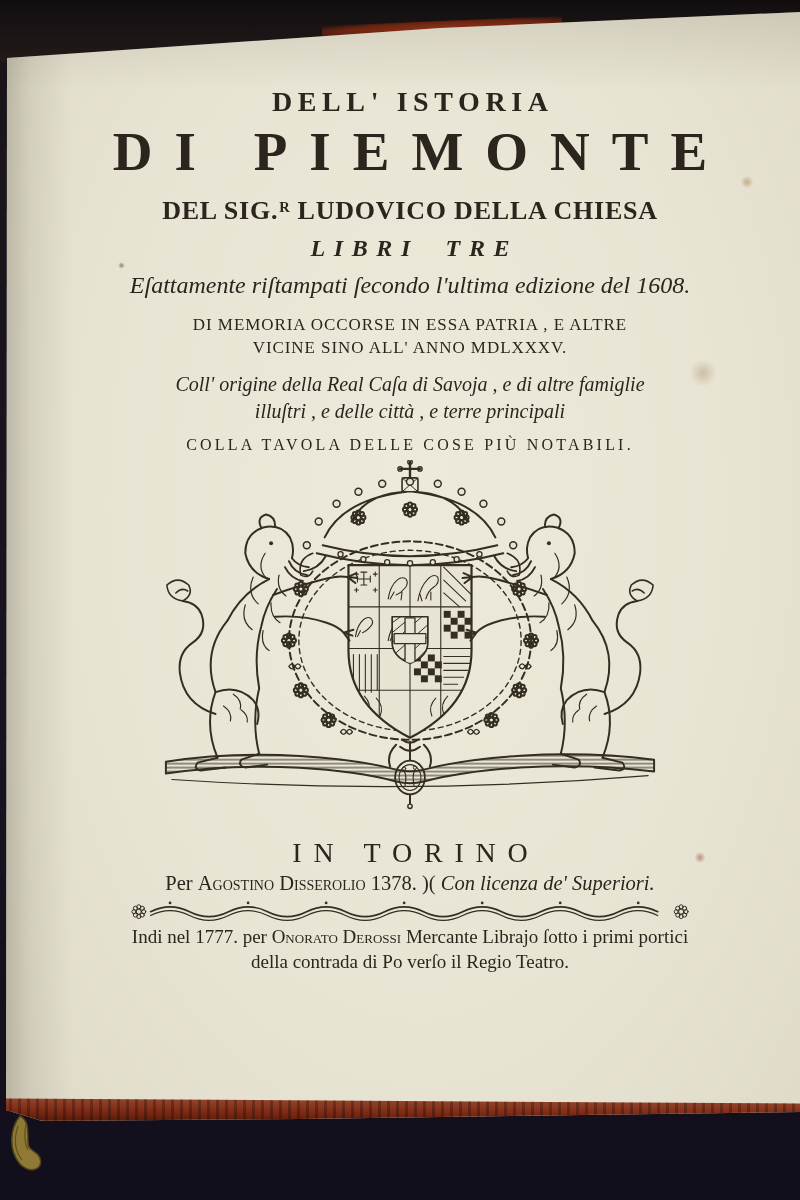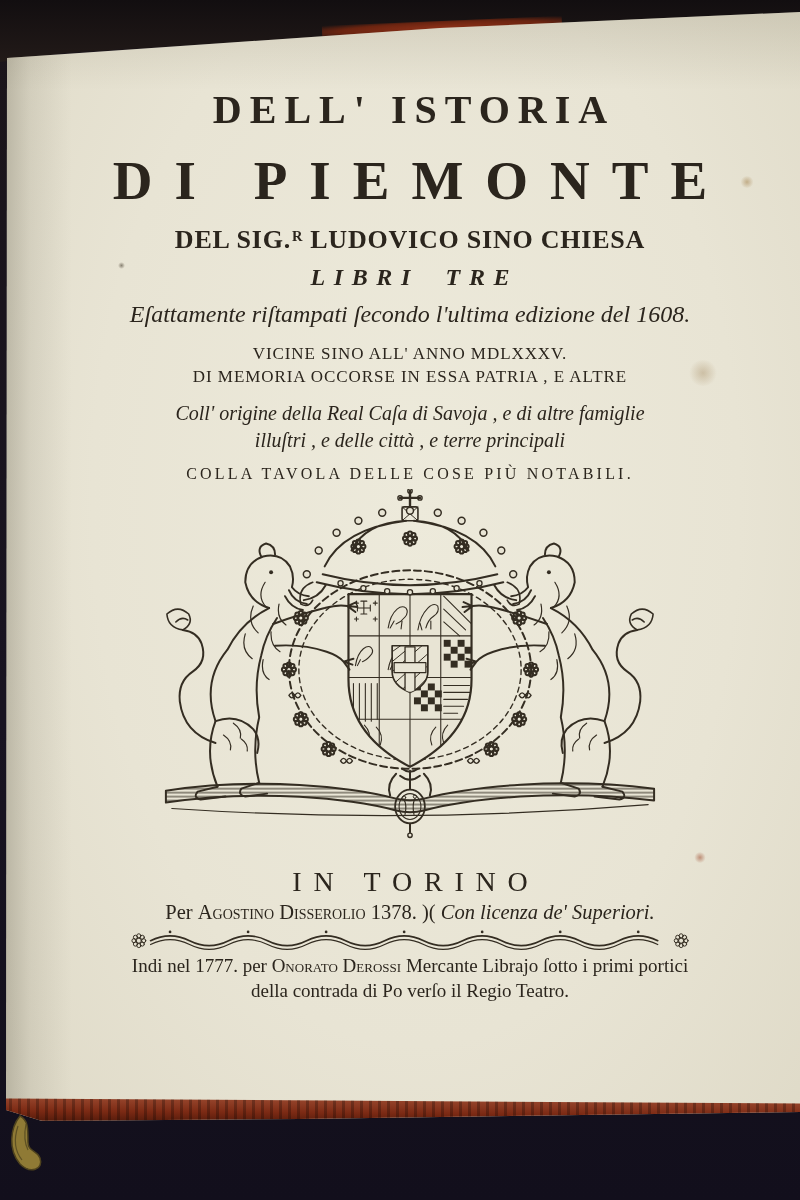--- a/index.html
+++ b/index.html
@@ -28,21 +28,21 @@
     transform:rotate(.35deg);}
   .spot{position:absolute;border-radius:50%;pointer-events:none;}
   .s1{left:740px;top:176px;width:14px;height:12px;background:radial-gradient(circle,rgba(150,110,50,.45),rgba(150,110,50,0) 70%);}
   .s2{left:688px;top:360px;width:30px;height:26px;background:radial-gradient(circle,rgba(140,105,55,.30),rgba(140,105,55,0) 70%);}
   .s3{left:694px;top:852px;width:12px;height:11px;background:radial-gradient(circle,rgba(150,60,30,.5),rgba(150,60,30,0) 70%);}
   .s4{left:118px;top:262px;width:7px;height:7px;background:radial-gradient(circle,rgba(60,50,35,.55),rgba(60,50,35,0) 70%);}
   
   .tassel{position:absolute;left:6px;top:1114px;z-index:4;}
   
   .content{position:absolute;left:36px;right:16px;top:86px;text-align:center;}
-  .t1{font-size:40px;font-weight:bold;letter-spacing:.2em;padding-left:.2em;margin:0 0 16px;white-space:nowrap;text-align:center;}
+  .t1{font-size:28px;font-weight:bold;letter-spacing:.2em;padding-left:.2em;margin:0 0 2px;white-space:nowrap;text-align:center;}
   .t2{font-size:55px;font-weight:bold;letter-spacing:.40em;padding-left:.40em;margin:0 0 13px;white-space:nowrap;}
   .author{font-size:26px;font-weight:bold;letter-spacing:.03em;margin:0 0 9px;white-space:nowrap;}
   .author sup{font-size:56%;vertical-align:.5em;margin:0 7px 0 1px;}
   .libri{font-style:italic;font-weight:bold;font-size:24px;letter-spacing:.36em;word-spacing:.5em;padding-left:.36em;margin:0 0 10px;}
   .edition{font-style:italic;font-size:24px;margin:0 0 14px;}
   .argument{font-size:17px;line-height:1.36;letter-spacing:.055em;margin:0 0 12px;}
   .subtitle{font-style:italic;font-size:20px;line-height:1.32;margin:0 0 12px;}
   .tavola{font-size:16px;letter-spacing:.2em;margin:0 0 6px;}
   .arms{display:block;margin:0 auto;width:516px;height:auto;}
   .place{font-size:28px;font-weight:normal;letter-spacing:.42em;padding-left:.42em;margin:2px 0 0;}
@@ -64,29 +64,29 @@
     <div class="spot s1"></div>
     <div class="spot s2"></div>
     <div class="spot s3"></div>
     <div class="spot s4"></div>
 
     <div class="content">
 
       <div class="t1">DELL' ISTORIA</div>
       <div class="t2">DI PIEMONTE</div>
 
-      <div class="author"><span>DEL SIG.</span><sup>R</sup><span>LUDOVICO SINO CHIESA</span></div>
+      <div class="author"><span>DEL SIG.</span><sup>R</sup><span>LUDOVICO DELLA CHIESA</span></div>
 
       <div class="libri">LIBRI TRE</div>
 
       <div class="edition">Eſattamente riſtampati ſecondo l'ultima edizione del 1608.</div>
 
       <div class="argument">
+        <div>DI MEMORIA OCCORSE IN ESSA PATRIA , E ALTRE</div>
         <div>VICINE SINO ALL' ANNO MDLXXXV.</div>
-        <div>DI MEMORIA OCCORSE IN ESSA PATRIA , E ALTRE</div>
       </div>
 
       <div class="subtitle">
         <div>Coll' origine della Real Caſa di Savoja , e di altre famiglie</div>
         <div>illuſtri , e delle città , e terre principali</div>
       </div>
 
       <div class="tavola">COLLA TAVOLA DELLE COSE PIÙ NOTABILI.</div>
 
       <svg class="arms" viewBox="0 0 520 378" stroke="#342d22" fill="none" stroke-width="2" stroke-linecap="round" stroke-linejoin="round">

